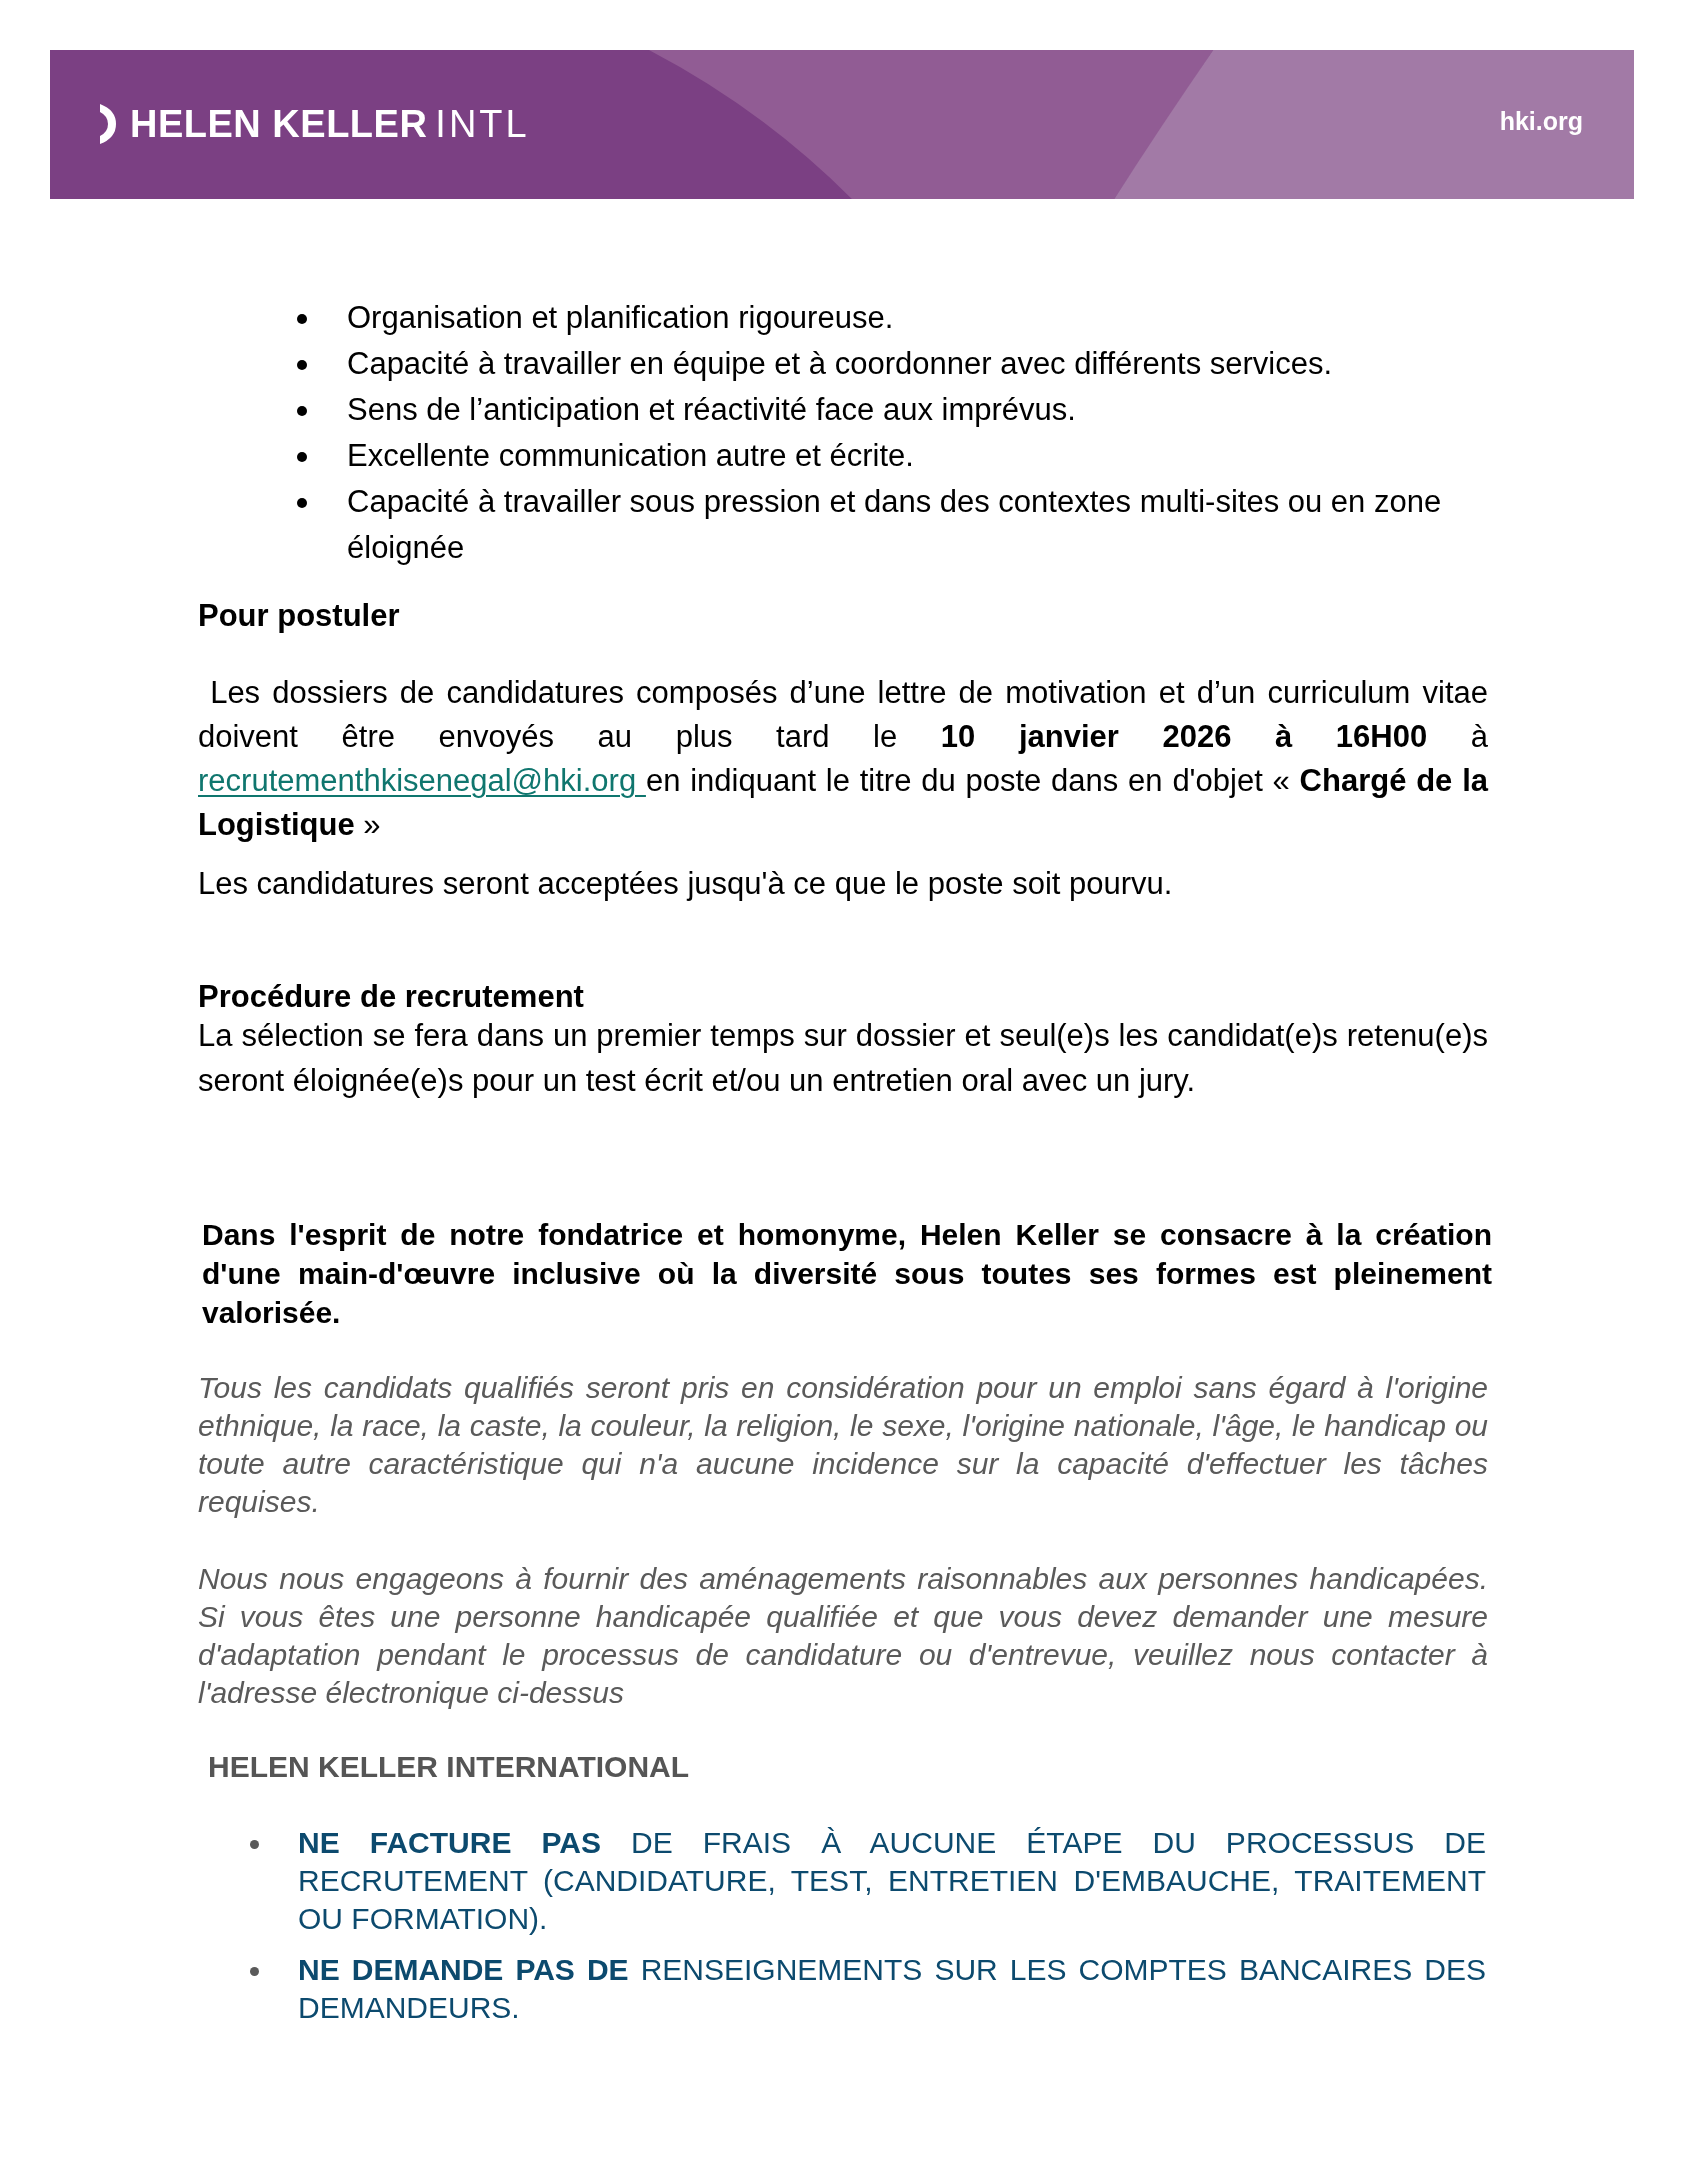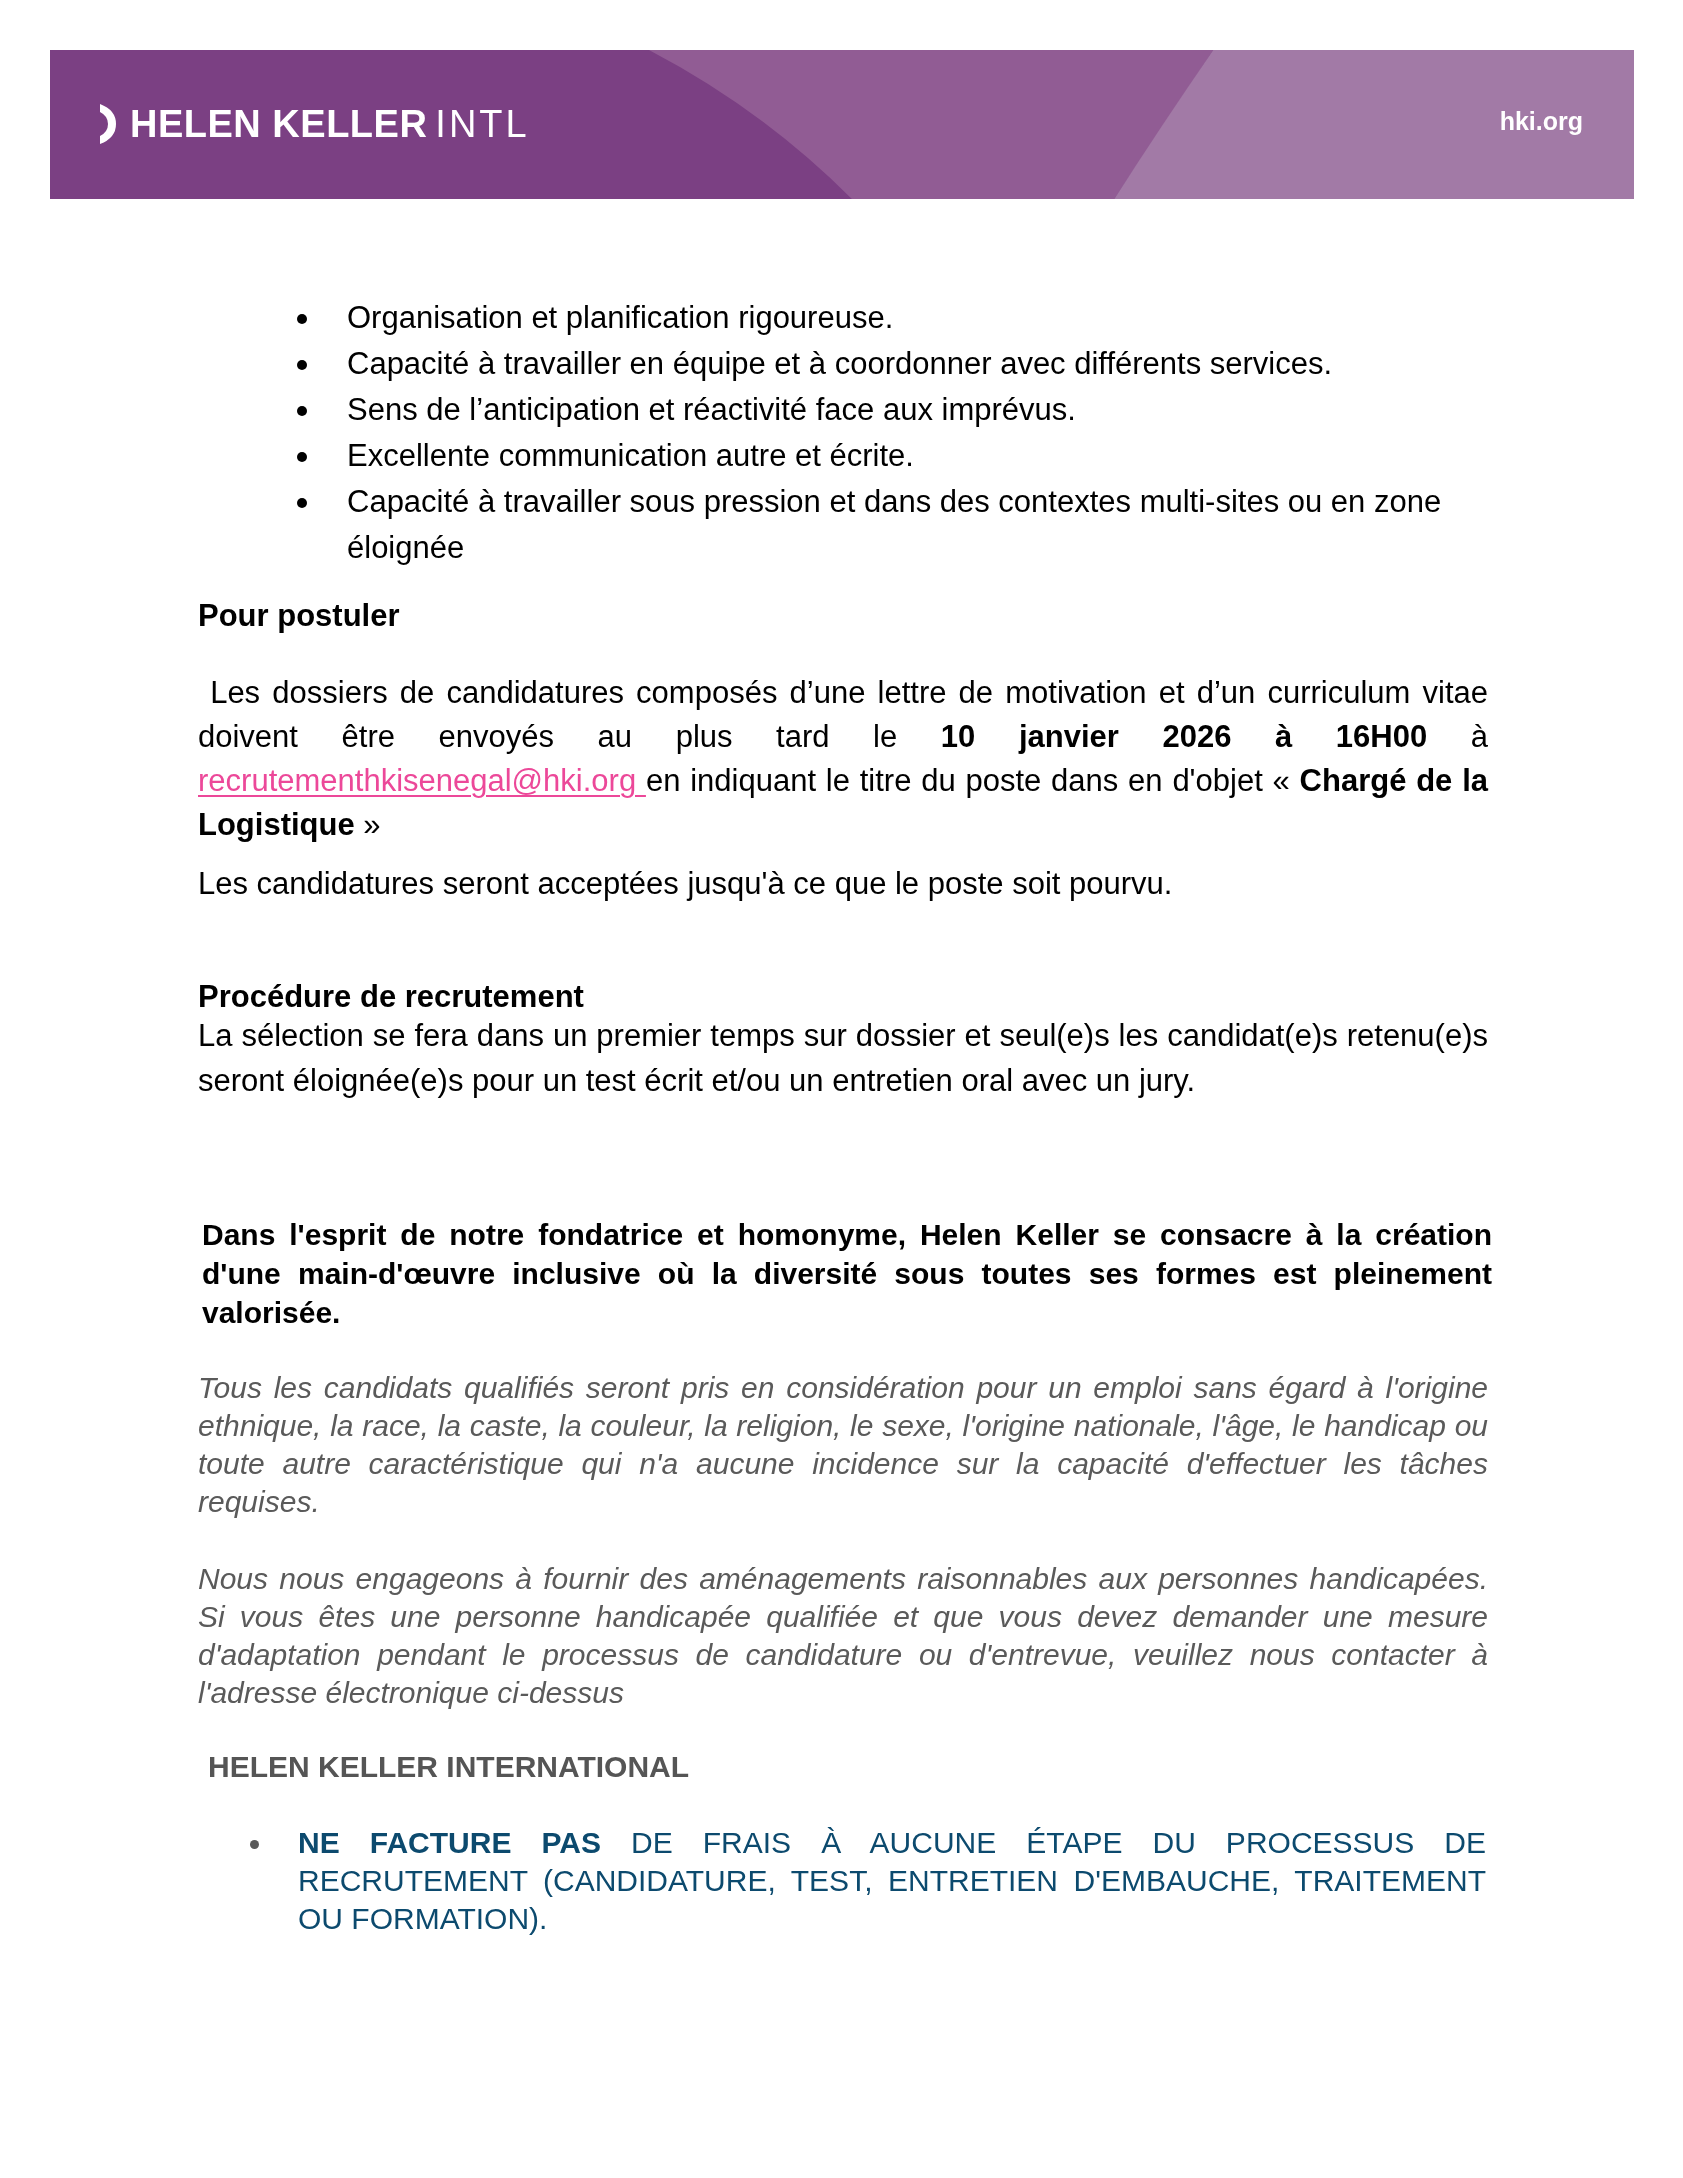--- a/index.html
+++ b/index.html
@@ -18,21 +18,21 @@
   
   .abs { position:absolute; }
   .txt { font-size:31px; line-height:46px; }
   .justify { text-align:justify; text-align-last:left; }
 
   ul.b1 { position:absolute; left:297px; top:295px; width:1188px; margin:0; padding:0; list-style:none; }
   ul.b1 li { position:relative; padding-left:50px; font-size:31px; line-height:46px; }
   ul.b1 li .dot { position:absolute; left:0; top:19px; width:10px; height:10px; border-radius:50%; background:#000; }
 
   .h-bold { font-weight:700; font-size:31px; }
-  .link { color:#ec4899; text-decoration:underline; text-decoration-thickness:2px; text-underline-offset:4px; }
+  .link { color:#0f766e; text-decoration:underline; text-decoration-thickness:2px; text-underline-offset:4px; }
 
   .para-bold { font-weight:700; font-size:30px; line-height:39px; }
   .italic-gray { font-style:italic; color:#5a5a5a; font-size:30px; line-height:38px; }
 
   .gray-heading { font-weight:700; color:#555; font-size:30px; }
   ul.b2 { position:absolute; left:248px; top:1824px; width:1238px; margin:0; padding:0; list-style:none; color:#0c4a6e; }
   ul.b2 li { position:relative; padding-left:50px; font-size:30px; line-height:38px; margin-bottom:13px; }
   ul.b2 li .dot { position:absolute; left:2px; top:16px; width:9px; height:9px; border-radius:50%; background:#5a5a5a; }
   ul.b2 li b { font-weight:700; }
 </style>
@@ -75,14 +75,15 @@
 <div class="abs txt justify" style="left:198px; top:1013px; width:1290px; line-height:45px;">La sélection se fera dans un premier temps sur dossier et seul(e)s les candidat(e)s retenu(e)s seront éloignée(e)s pour un test écrit et/ou un entretien oral avec un jury.</div>
 
 <div class="abs para-bold justify" style="left:202px; top:1215px; width:1290px;">Dans l'esprit de notre fondatrice et homonyme, Helen Keller se consacre à la création d'une main-d'œuvre inclusive où la diversité sous toutes ses formes est pleinement valorisée.</div>
 
 <div class="abs italic-gray justify" style="left:198px; top:1369px; width:1290px;">Tous les candidats qualifiés seront pris en considération pour un emploi sans égard à l'origine ethnique, la race, la caste, la couleur, la religion, le sexe, l'origine nationale, l'âge, le handicap ou toute autre caractéristique qui n'a aucune incidence sur la capacité d'effectuer les tâches requises.</div>
 <div class="abs italic-gray justify" style="left:198px; top:1560px; width:1290px;">Nous nous engageons à fournir des aménagements raisonnables aux personnes handicapées.  Si vous êtes une personne handicapée qualifiée et que vous devez demander une mesure d'adaptation pendant le processus de candidature ou d'entrevue, veuillez nous contacter à l'adresse électronique ci-dessus</div>
 
 <div class="abs gray-heading" style="left:208px; top:1750px;">HELEN KELLER INTERNATIONAL</div>
 <ul class="b2">
   <li class="justify"><span class="dot"></span><b>NE FACTURE PAS</b><span> DE FRAIS À AUCUNE ÉTAPE DU PROCESSUS DE RECRUTEMENT (CANDIDATURE, TEST, ENTRETIEN D'EMBAUCHE, TRAITEMENT OU FORMATION).</span></li>
+  <li class="justify"><span class="dot"></span><b>NE DEMANDE PAS DE</b><span> RENSEIGNEMENTS SUR LES COMPTES BANCAIRES DES DEMANDEURS.</span></li>
 </ul>
 
 
 </body></html>

